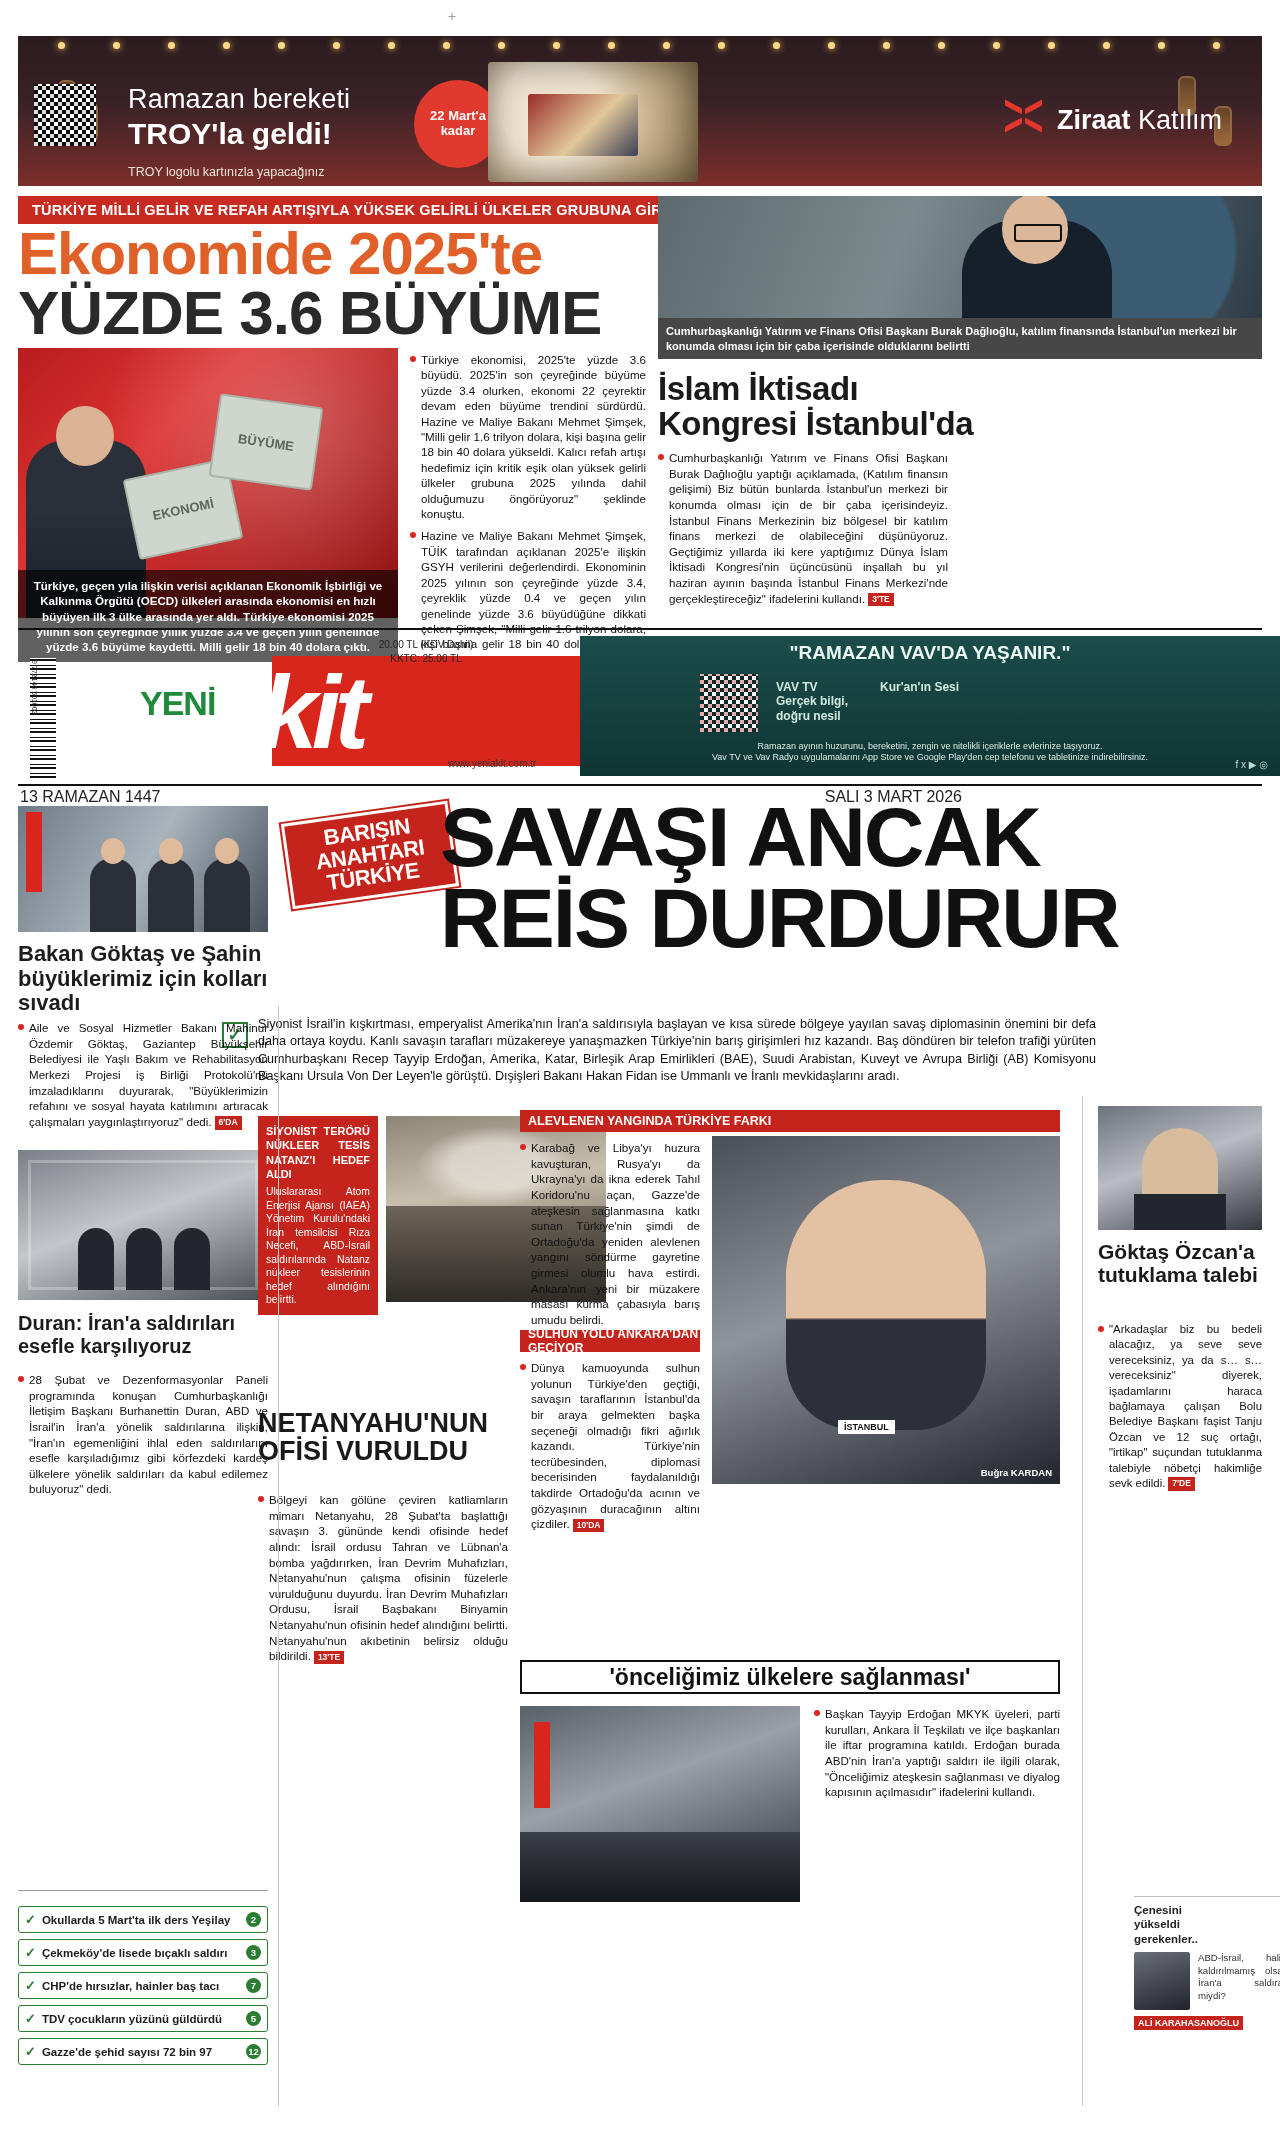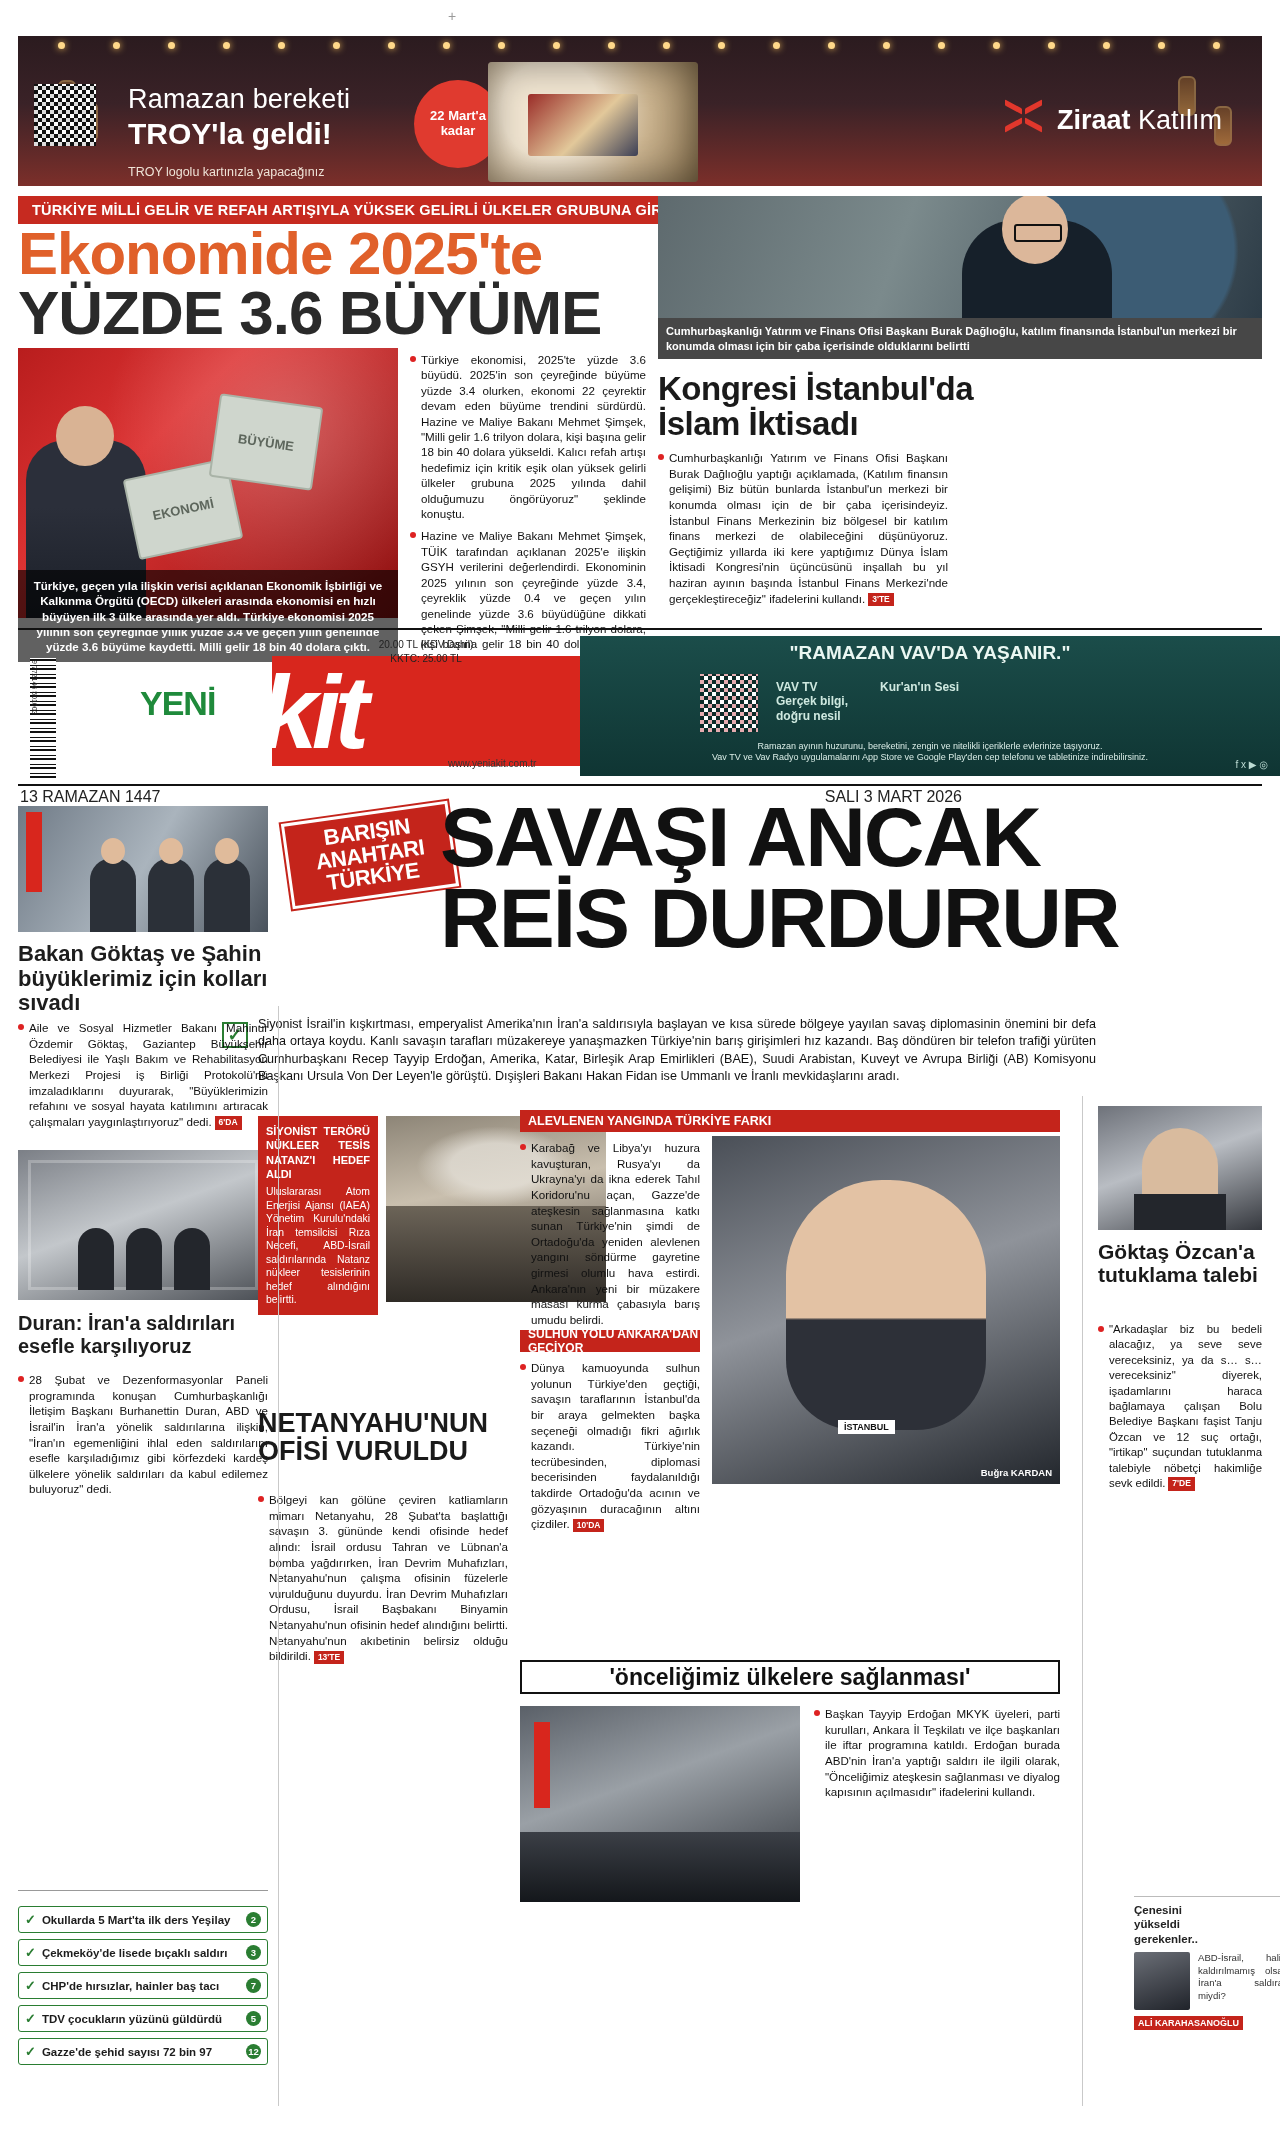--- a/index.html
+++ b/index.html
@@ -447,22 +447,22 @@
   <div class="econ-body">
     <p>Türkiye ekonomisi, 2025'te yüzde 3.6 büyüdü. 2025'in son çeyreğinde büyüme yüzde 3.4 olurken, ekonomi 22 çeyrektir devam eden büyüme trendini sürdürdü. Hazine ve Maliye Bakanı Mehmet Şimşek, "Milli gelir 1.6 trilyon dolara, kişi başına gelir 18 bin 40 dolara yükseldi. Kalıcı refah artışı hedefimiz için kritik eşik olan yüksek gelirli ülkeler grubuna 2025 yılında dahil olduğumuzu öngörüyoruz" şeklinde konuştu.</p>
     <p><span>Hazine ve Maliye Bakanı Mehmet Şimşek, TÜİK tarafından açıklanan 2025'e ilişkin GSYH verilerini değerlendirdi. Ekonominin 2025 yılının son çeyreğinde yüzde 3.4, çeyreklik yüzde 0.4 ve geçen yılın genelinde yüzde 3.6 büyüdüğüne dikkati çeken Şimşek, "Milli gelir 1.6 trilyon dolara, kişi başına gelir 18 bin 40 dolara yükseldi. Kalıcı refah artışı hedefimiz için kritik eşik olan yüksek gelirli ülkeler grubuna 2025 yılında dahil olduğumuzu öngörüyoruz" değerlendirmesinde bulundu.</span><span class="pg-ref">4'TE</span></p>
   </div>
 
   <div class="rt-photo">
     <div class="man"></div>
   </div>
   <div class="rt-caption">Cumhurbaşkanlığı Yatırım ve Finans Ofisi Başkanı Burak Dağlıoğlu, katılım finansında İstanbul'un merkezi bir konumda olması için bir çaba içerisinde olduklarını belirtti</div>
   <div class="rt-title">
+    <div>İslam İktisadı</div>
     <div>Kongresi İstanbul'da</div>
-    <div>İslam İktisadı</div>
   </div>
   <div class="rt-body">
     <p><span>Cumhurbaşkanlığı Yatırım ve Finans Ofisi Başkanı Burak Dağlıoğlu yaptığı açıklamada, (Katılım finansın gelişimi) Biz bütün bunlarda İstanbul'un merkezi bir konumda olması için de bir çaba içerisindeyiz. İstanbul Finans Merkezinin biz bölgesel bir katılım finans merkezi de olabileceğini düşünüyoruz. Geçtiğimiz yıllarda iki kere yaptığımız Dünya İslam İktisadi Kongresi'nin üçüncüsünü inşallah bu yıl haziran ayının başında İstanbul Finans Merkezi'nde gerçekleştireceğiz" ifadelerini kullandı.</span><span class="pg-ref">3'TE</span></p>
   </div>
 
   <div class="mast">
     <div class="barcode"></div>
     <div class="barcode-num">9 772146 501003</div>
     <div class="logo-yeni">YENİ</div>
     <div class="logo-akit">

